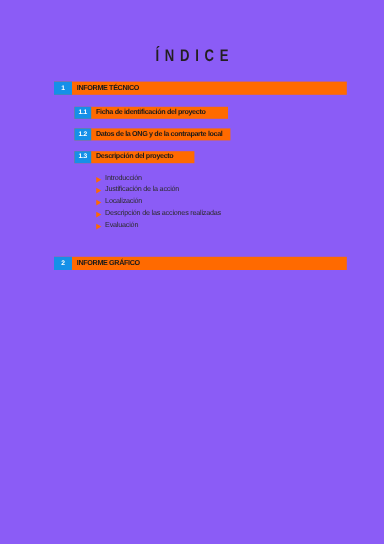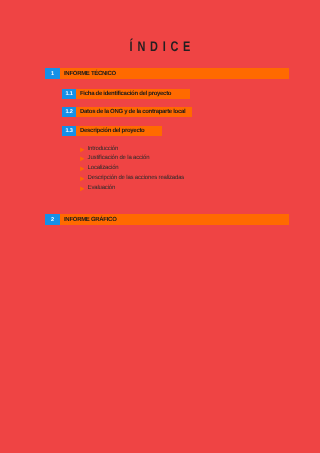--- a/index.html
+++ b/index.html
@@ -13,21 +13,21 @@
     height: 453px;
     overflow: hidden;
     font-family: "Liberation Sans", sans-serif;
     -webkit-font-smoothing: antialiased;
     text-rendering: geometricPrecision;
   }
   .page {
     position: relative;
     width: 320px;
     height: 453px;
-    background: #ef4444;
+    background: #8b5cf6;
     overflow: hidden;
     
     transform: translateZ(0);
   }
 
   
   .doc-title {
     position: absolute;
     left: 0;
     top: 38px;

